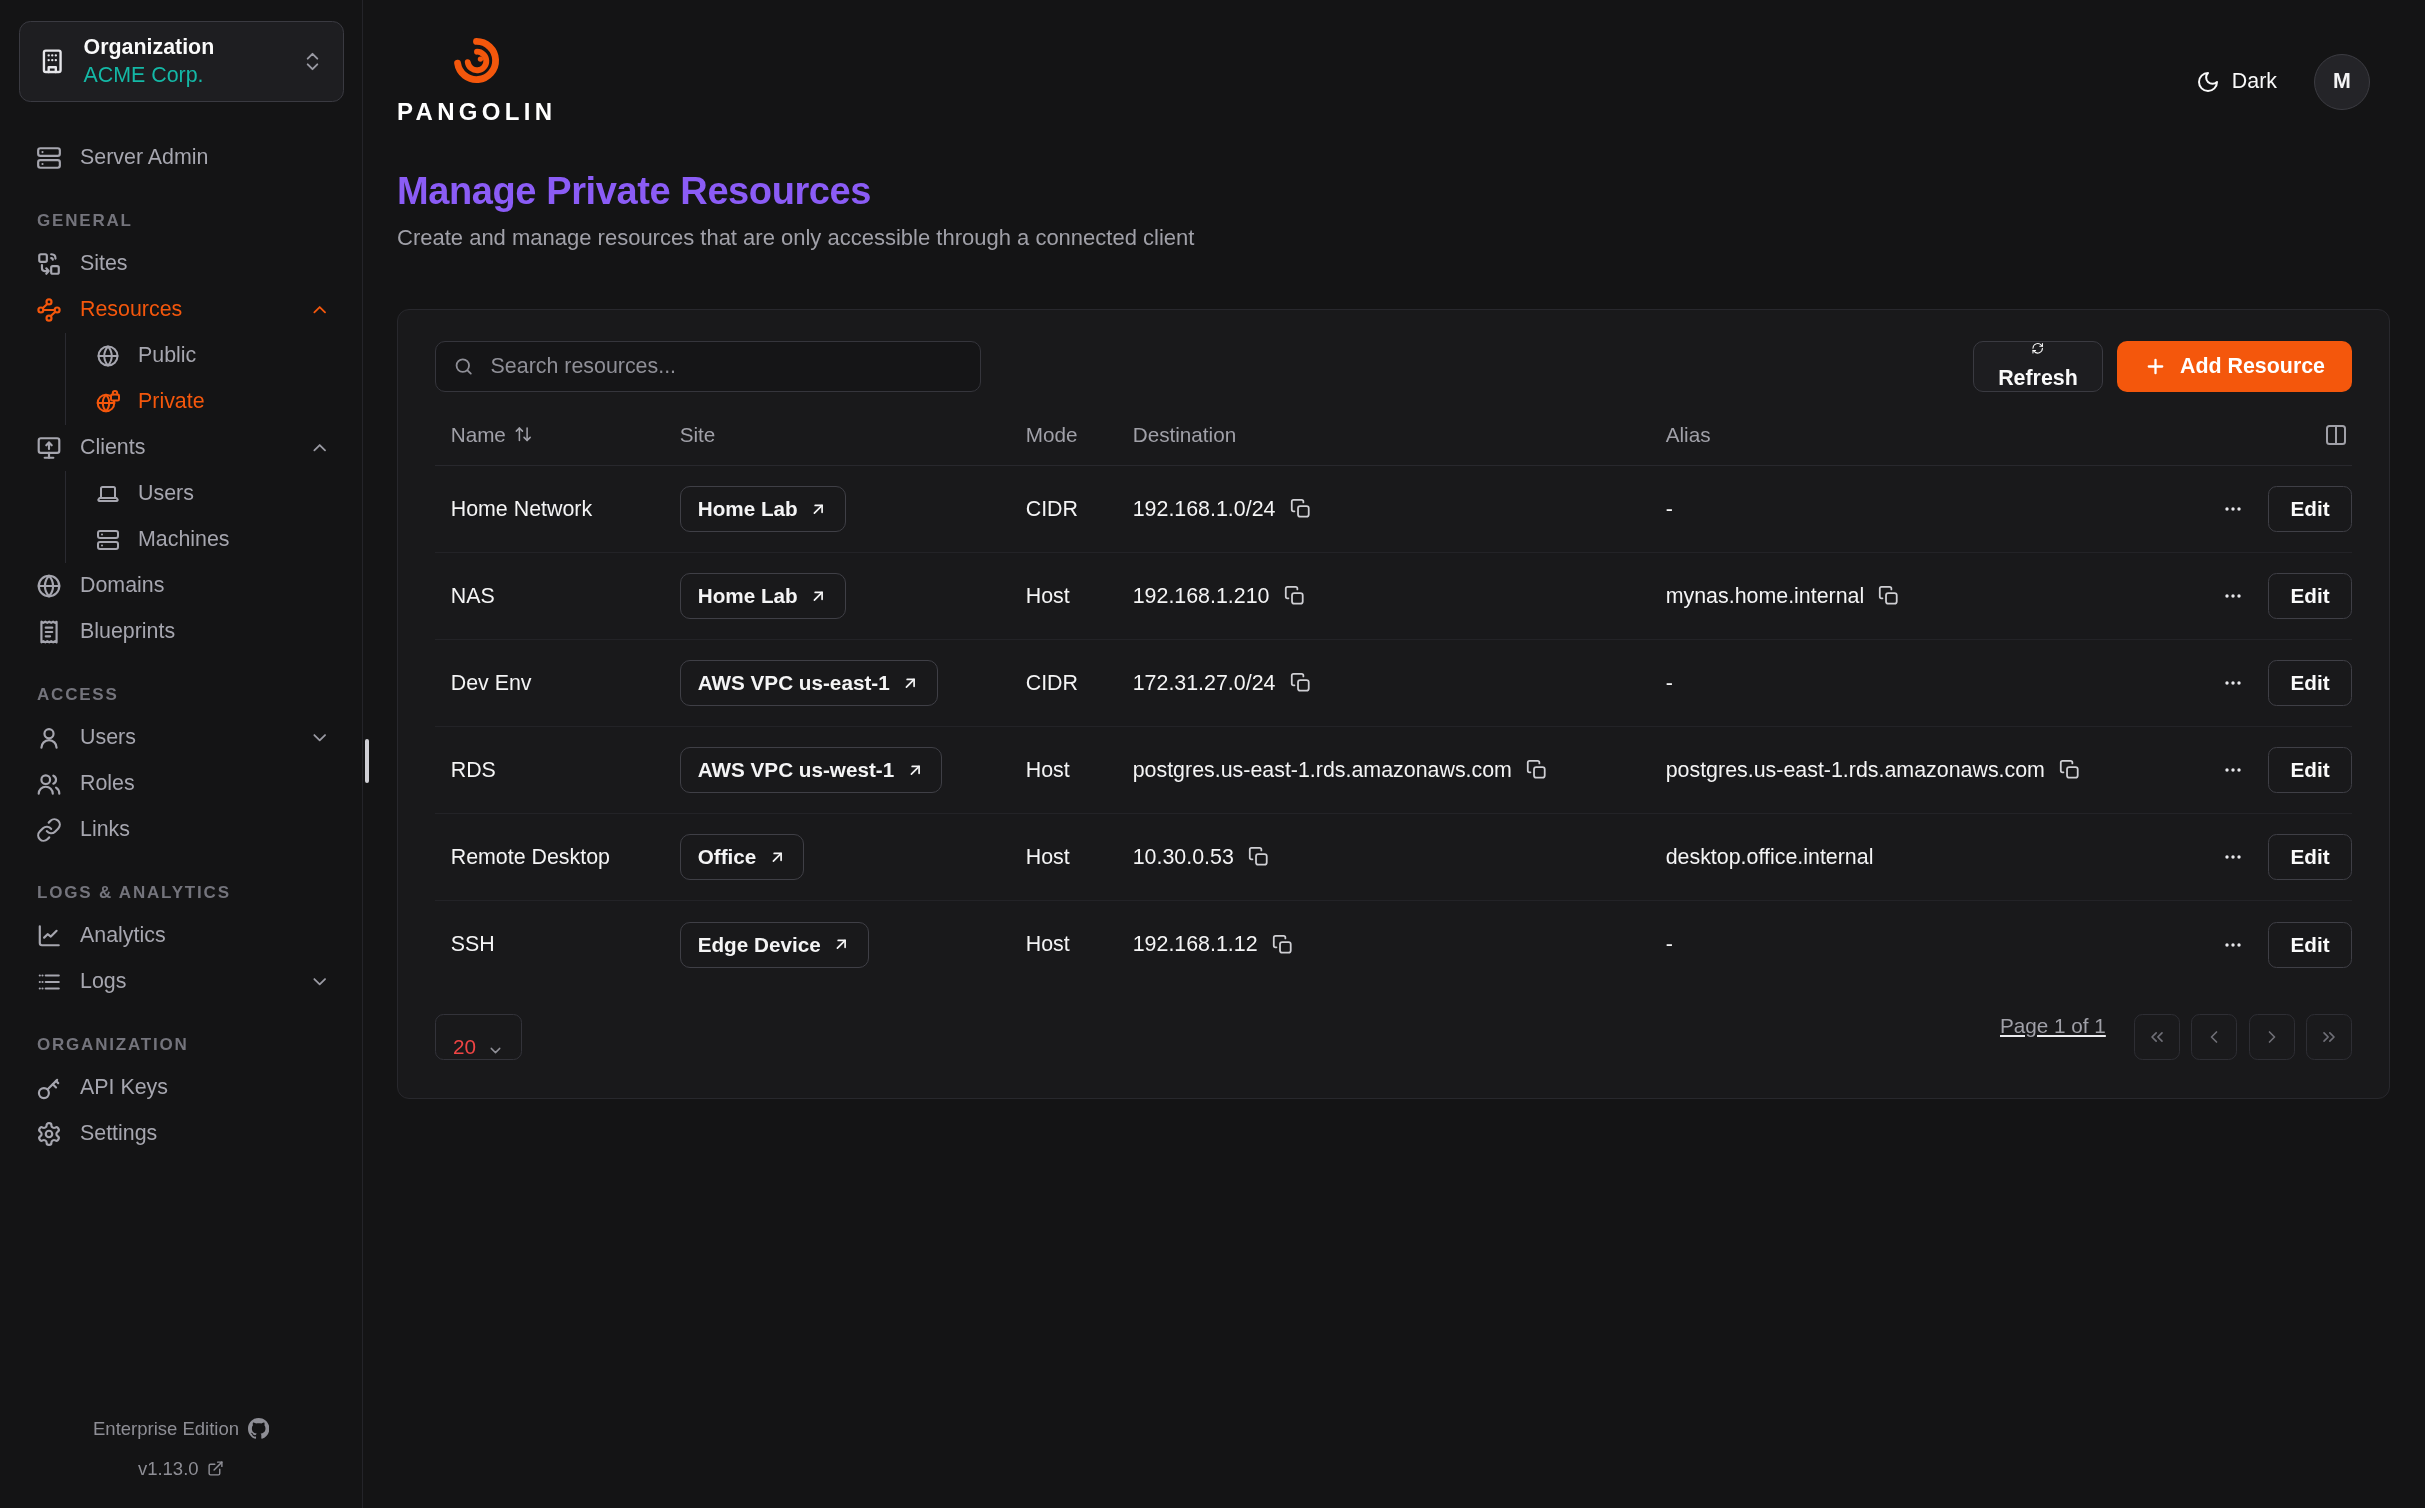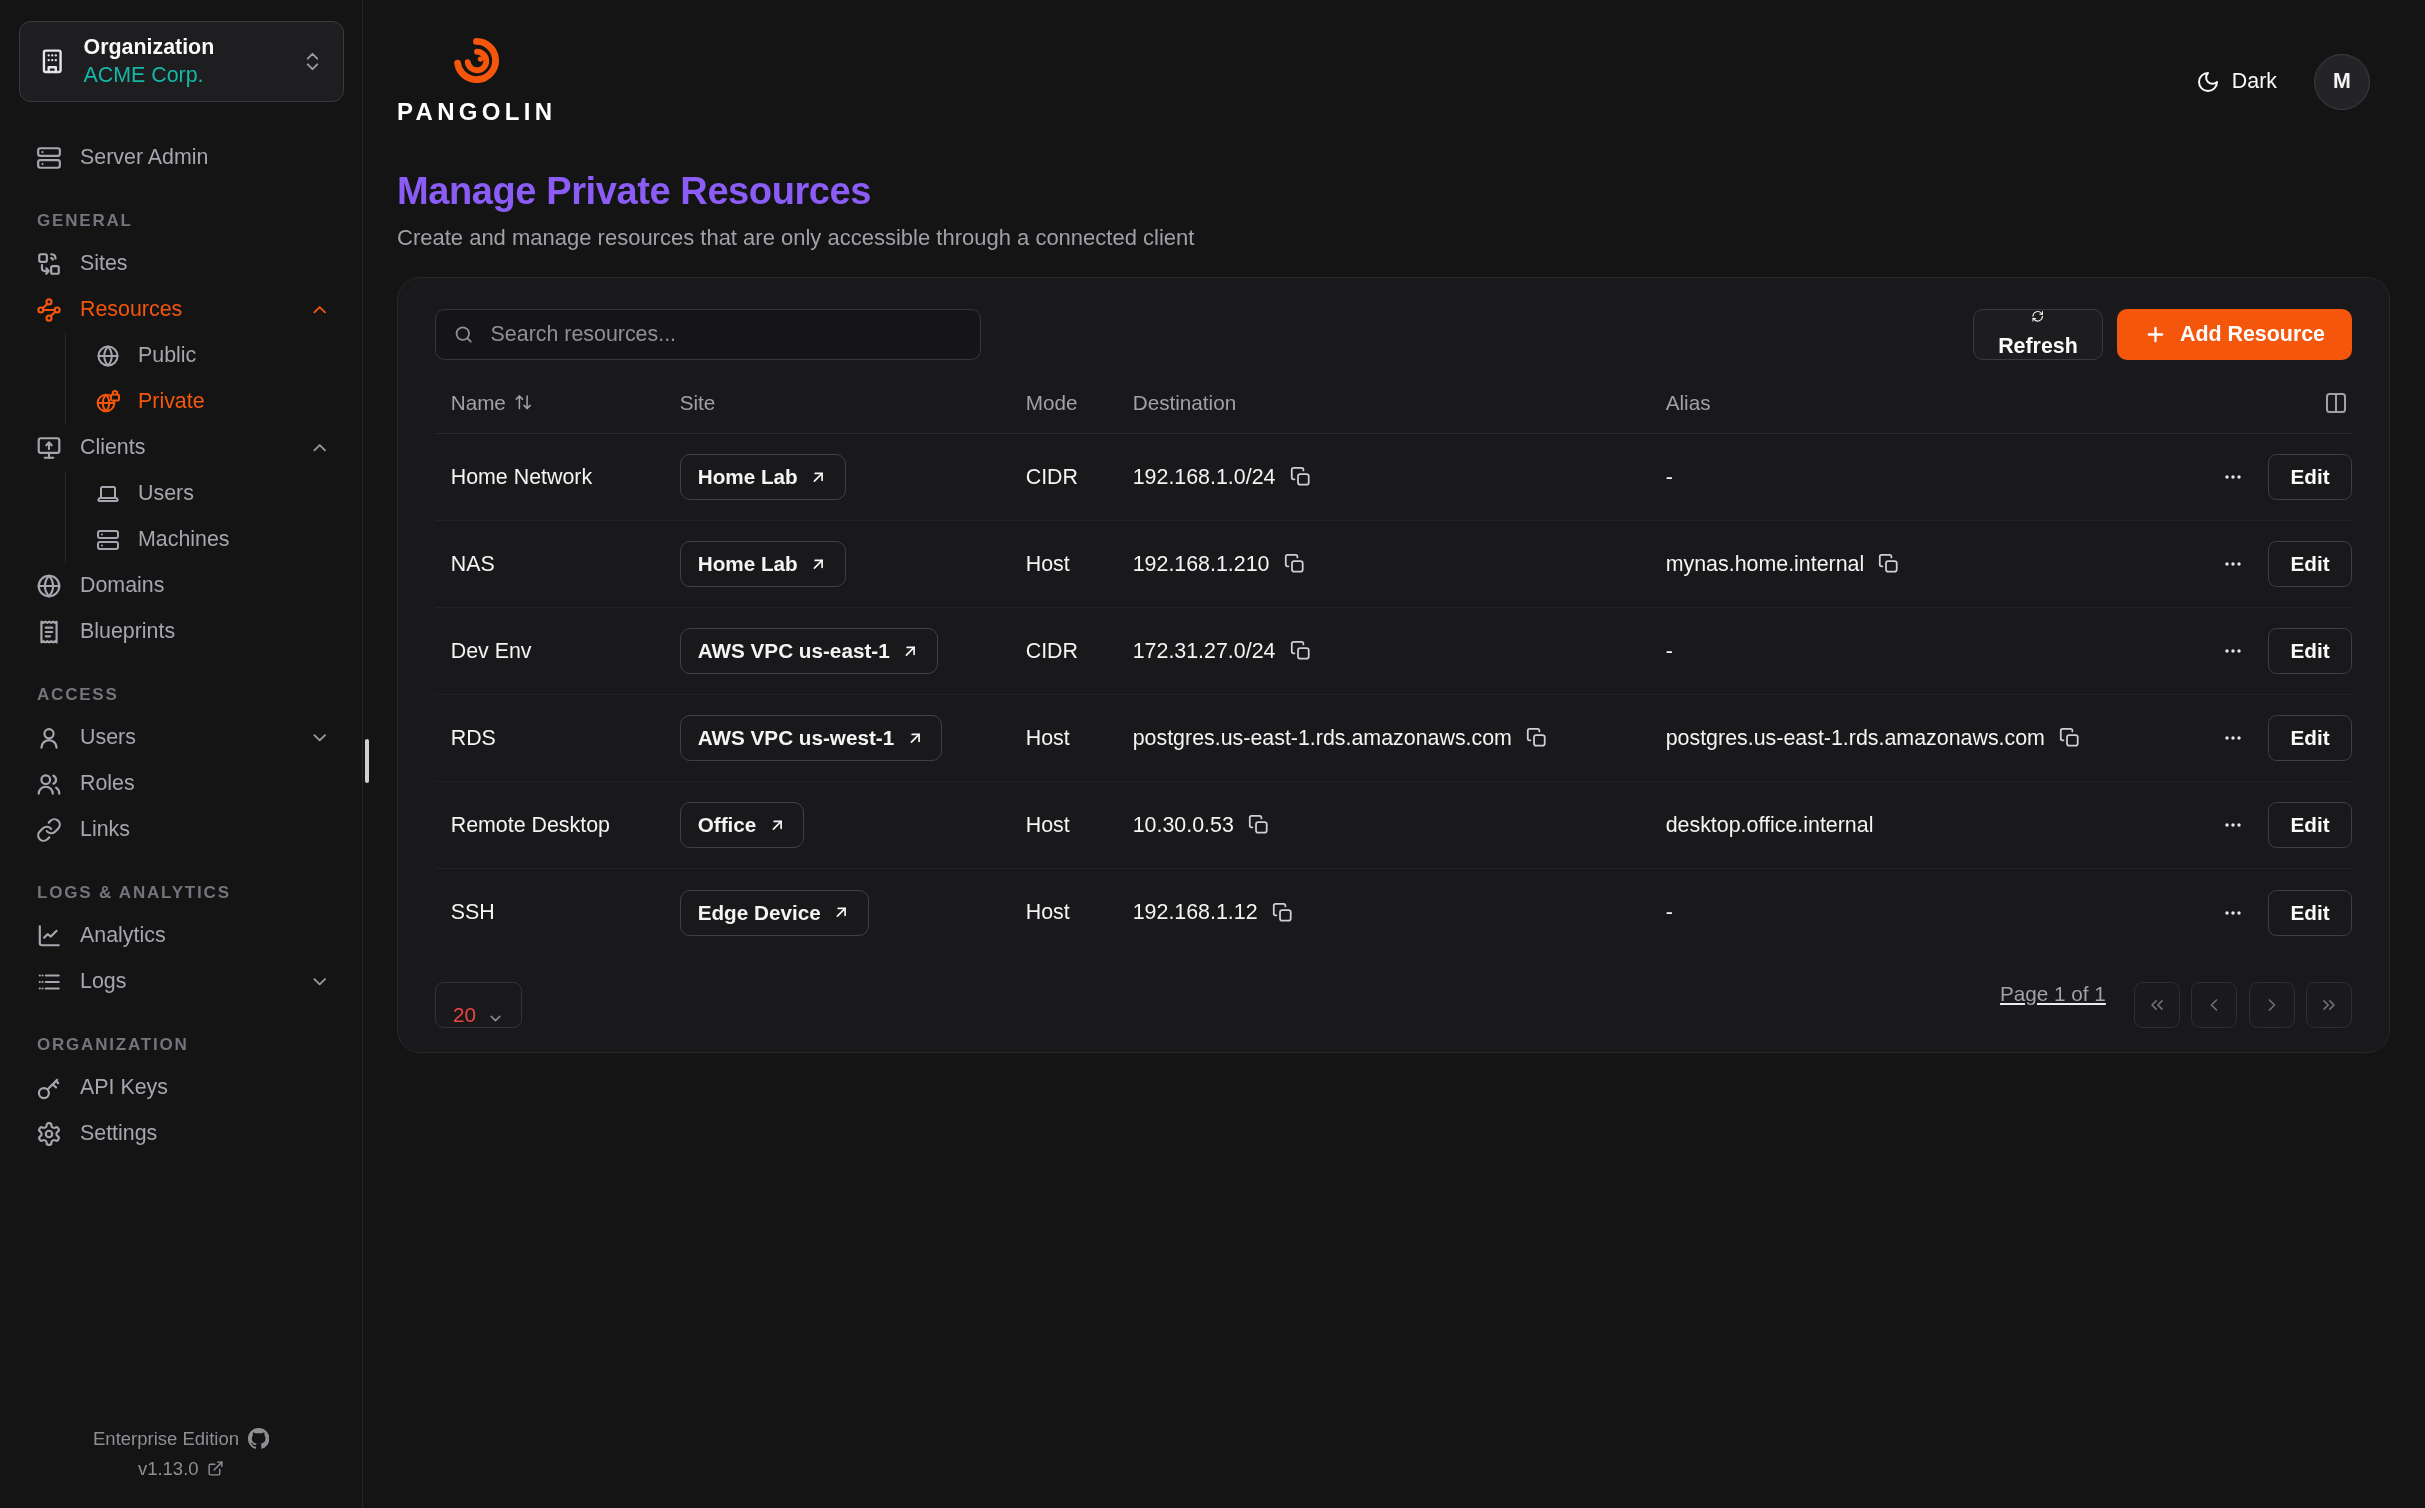--- a/index.html
+++ b/index.html
@@ -23,43 +23,43 @@
     color:#a6a6af; font-size:21.4px; cursor:pointer; border-radius:8.5px; }
   .nav-item .ic { display:flex; flex:none; }
   .nav-item .chev { margin-left:auto; margin-right:13px; display:flex; color:#9a9aa3; }
   .nav-item.active { color:#f4570c; }
   .nav-item.active .chev { color:#f4570c; }
   .sub { margin-left:46px; border-left:1.4px solid #2a2a30; padding-left:30px;
     display:flex; flex-direction:column; }
   .section-label { margin:30px 0 10px 18.5px; font-size:17px; font-weight:700;
     letter-spacing:1.8px; color:#74747c; }
   .sb-footer { margin-top:auto; display:flex; flex-direction:column; align-items:center;
-    gap:8px; color:#8e8e95; font-size:18.5px; }
+    gap:18px; color:#8e8e95; font-size:18.5px; }
   .sb-footer .frow { display:flex; align-items:center; gap:8.5px; cursor:pointer; }
   .scroll-thumb { position:absolute; left:365px; top:739px; width:3.6px; height:44px;
     background:#cfcfd5; border-radius:2.1px; z-index:5; }
 
   
   .main { flex:1; padding:37px 36px 0 34px; display:flex; flex-direction:column; }
   .topbar { display:flex; align-items:center; justify-content:space-between; }
   .brand { display:flex; align-items:center; gap:14.2px; cursor:pointer;flex-direction:column; }
   .brand-name { font-size:24px; font-weight:700; letter-spacing:4.3px; color:#ffffff; }
   .top-right { display:flex; align-items:center; gap:37px; margin-right:20px; }
   .theme-toggle { display:flex; align-items:center; gap:11.4px; font-size:21.4px;
     color:#fafafa; cursor:pointer; }
   .avatar { width:56px; height:56px; border-radius:50%; background:#242428;
     border:1.4px solid #3c3c42; display:flex; align-items:center; justify-content:center;
     font-size:21.4px; font-weight:700; color:#f4f4f5; cursor:pointer; }
 
   .page-head { margin-top:44px; }
   .page-title { margin:0; font-size:38px; font-weight:800; letter-spacing:-0.4px; color:#8b5cf6; }
   .page-subtitle { margin-top:11.4px; font-size:22px; color:#a0a0a8; }
 
-  .card { margin-top:26px; background:#19191b; border:0.7px solid #28282d;
-    border-radius:23px; padding:31px 37px 24px; }
+  .card { margin-top:58px; background:#19191b; border:0.7px solid #28282d;
+    border-radius:12px; padding:31px 37px 38px; }
 
   .toolbar { display:flex; align-items:center; }
   .search { display:flex; align-items:center; gap:14.2px; width:546px; height:51px;
     border:0.7px solid #35353c; border-radius:10px; padding:0 17px; color:#8f8f97;
     background:#151517; }
   .search input { background:none; border:none; outline:none; color:#e4e4e7;
     font-size:21.4px; width:100%; font-family:inherit; }
   .search input::placeholder { color:#8f8f97; }
   .toolbar-right { margin-left:auto; display:flex; gap:14.2px; }
   .btn-secondary { display:flex; align-items:center; gap:11.4px; height:51px; padding:0 24px;

